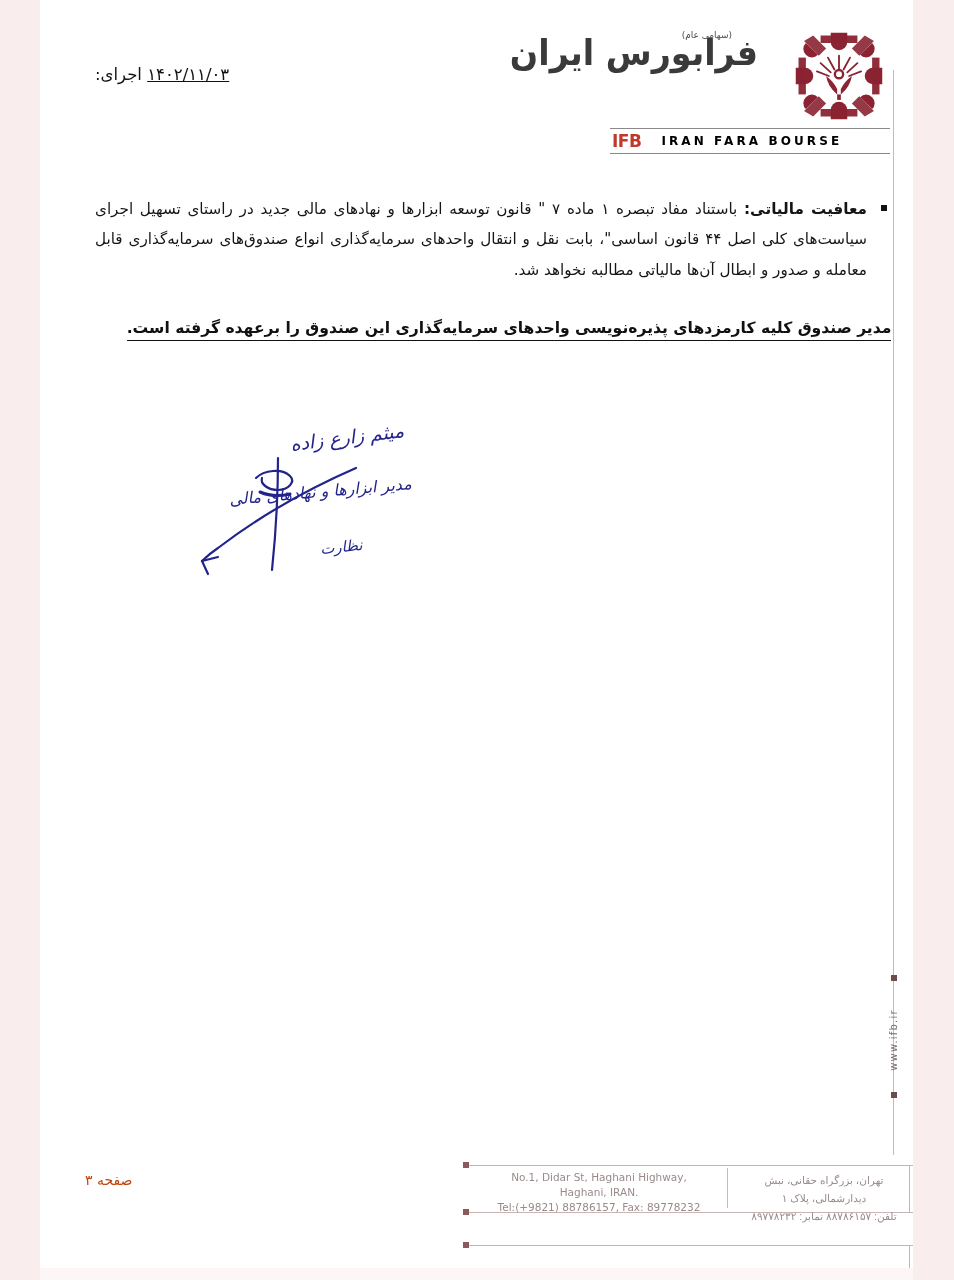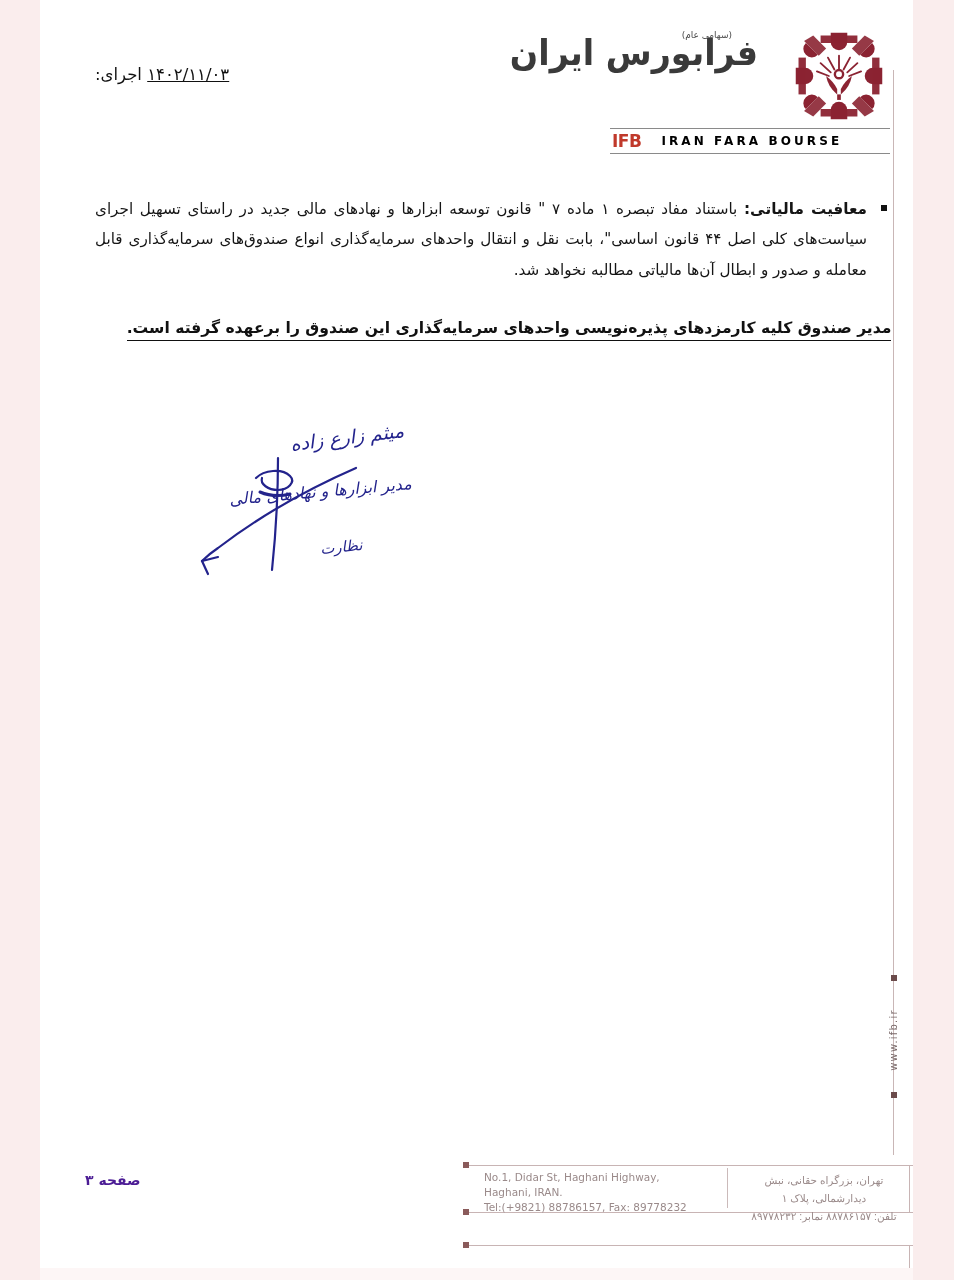--- a/index.html
+++ b/index.html
@@ -332,21 +332,21 @@
     left: 423px;
     top: 92px;
   }
 
   .footer-en {
     position: absolute;
     left: 444px;
     top: 20px;
     width: 230px;
     direction: ltr;
-    text-align: left;
+    text-align: center;
     font-family: "DejaVu Sans", "Liberation Sans", sans-serif;
     font-size: 10.5px;
     line-height: 1.45;
     color: #9a8a8a;
   }
   .footer-div {
     position: absolute;
     left: 687px;
     top: 18px;
     width: 1px;
@@ -365,22 +365,22 @@
     line-height: 1.7;
     color: #9a8a8a;
   }
   .page-number {
     position: absolute;
     left: 45px;
     top: 1172px;
     direction: rtl;
     font-family: "DejaVu Sans", "Liberation Sans", sans-serif;
     font-size: 14px;
-    font-weight: 700;
-    color: #4c1d95;
+    font-weight: 400;
+    color: #c2410c;
   }
 </style>
 </head>
 <body>
 
 <div class="page">
 
   <div class="header">
 
     <div class="letter-meta">

